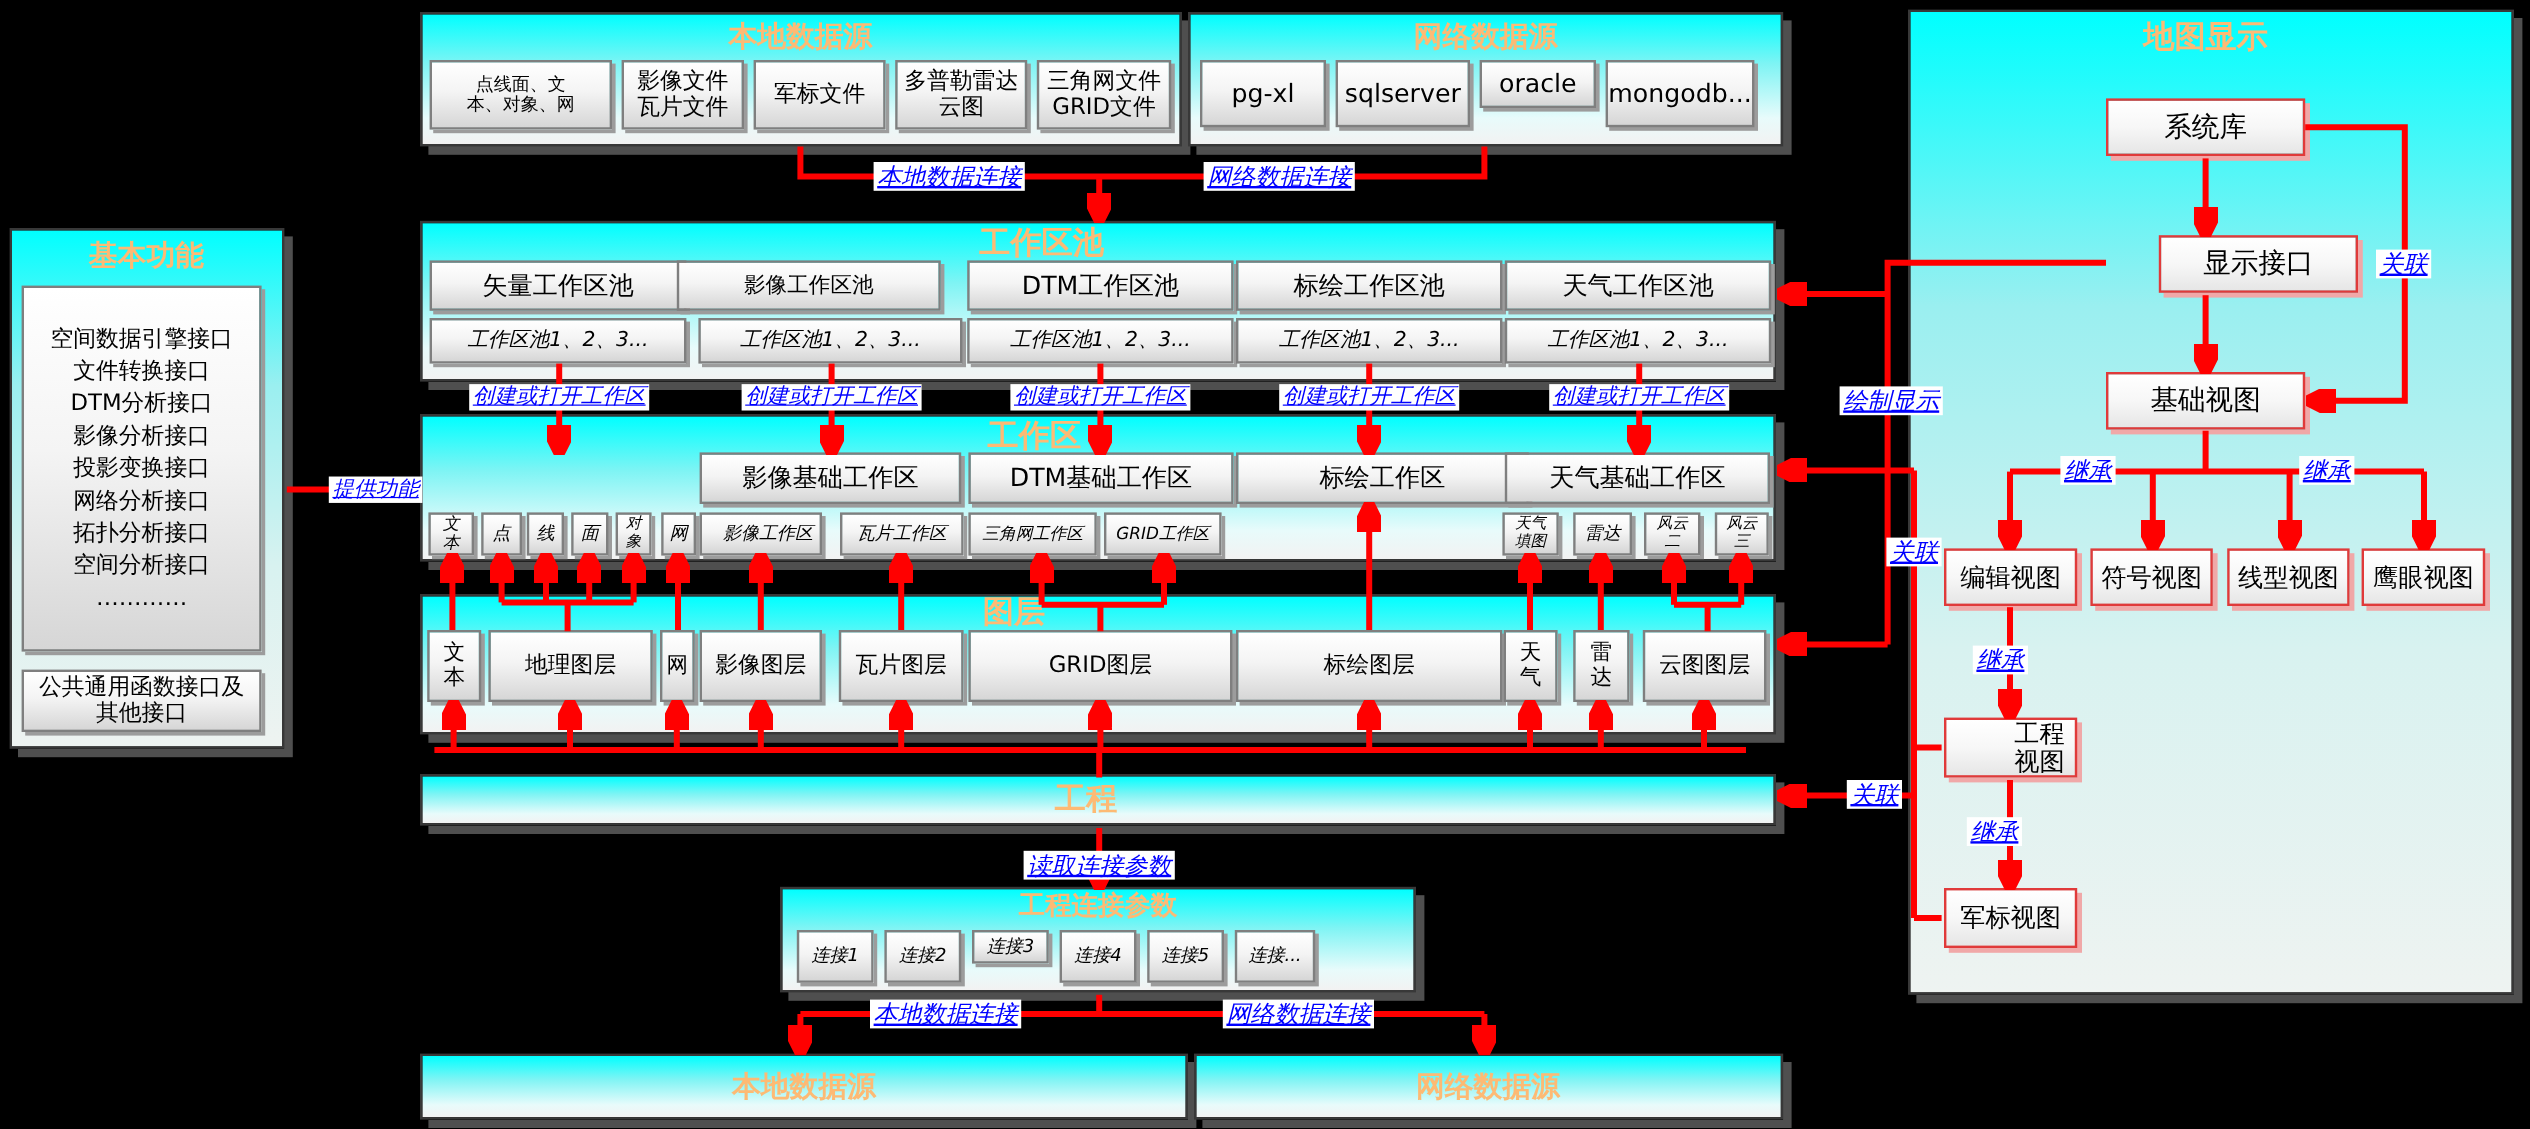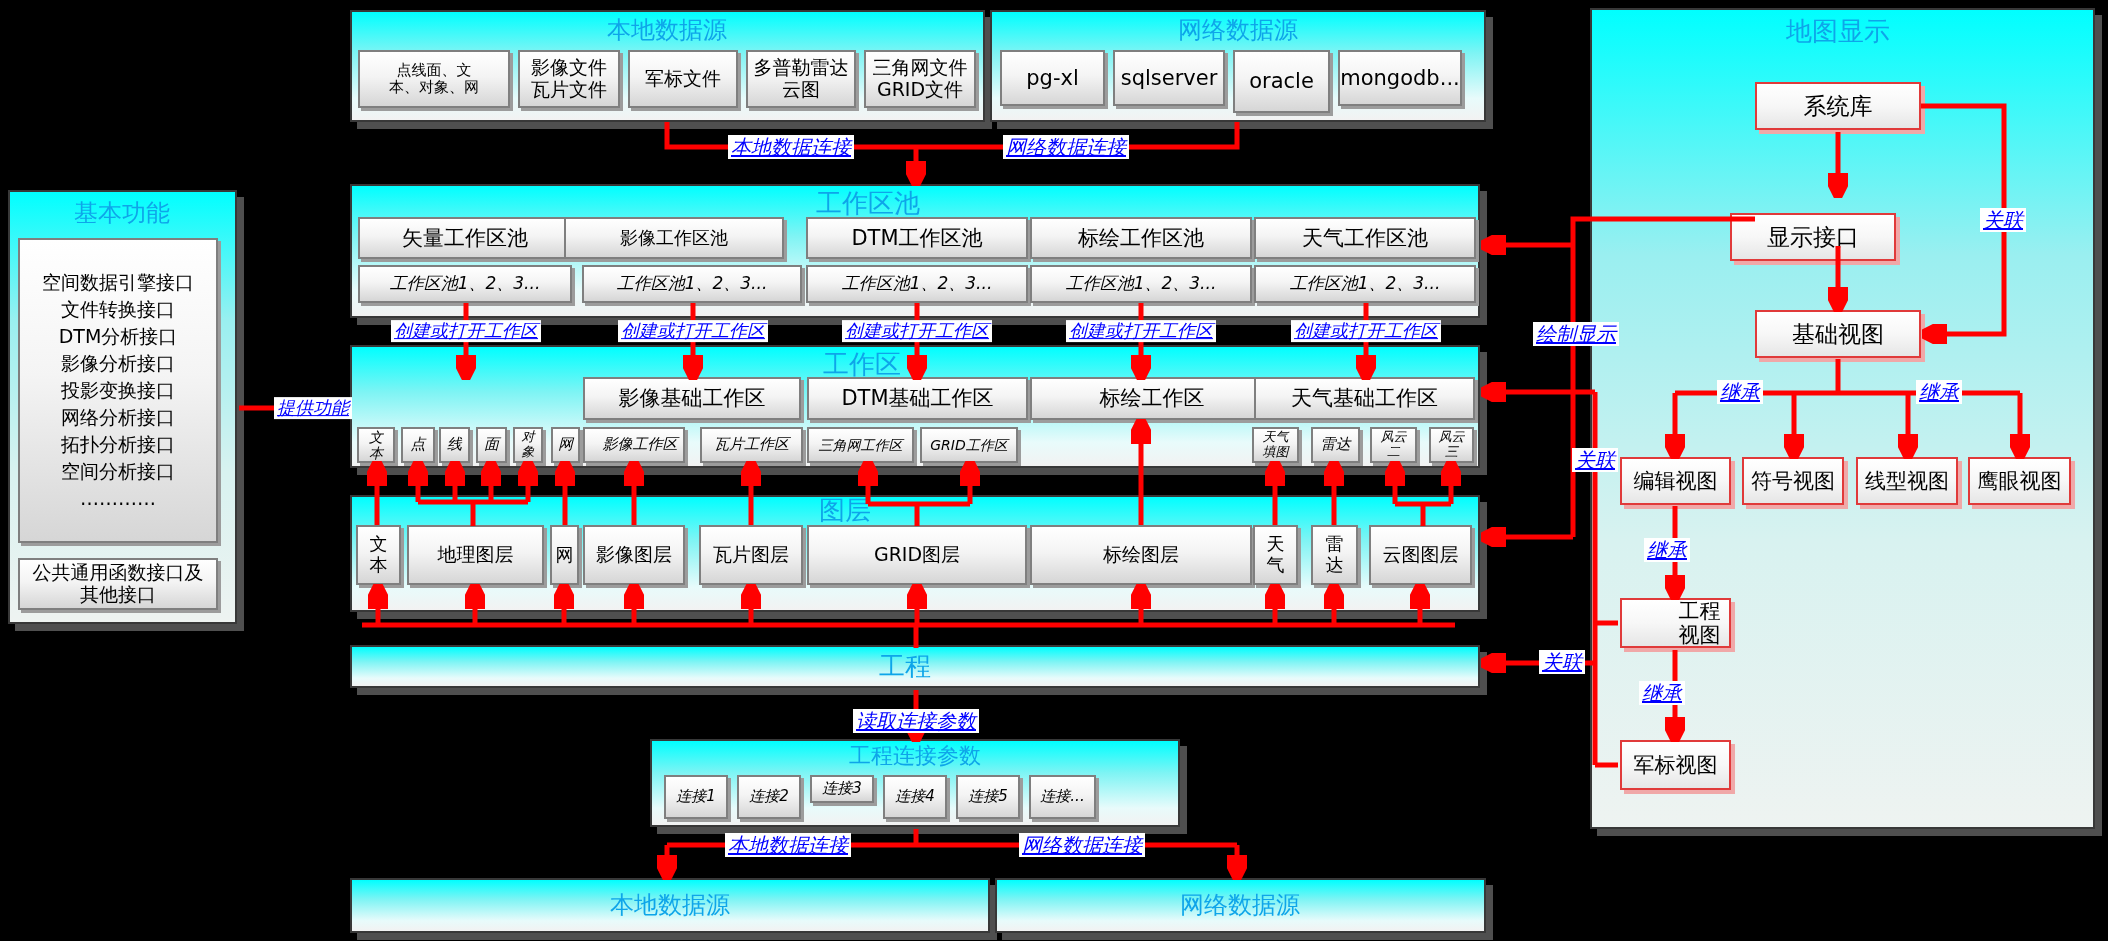--- a/index.html
+++ b/index.html
@@ -1,21 +1,21 @@
 <!DOCTYPE html>
 <html><head>
 <meta charset="utf-8">
 <style>
   html,body{margin:0;padding:0;background:#000;}
   #stage{position:relative;width:2108px;height:941px;background:#000;overflow:hidden;
          font-family:"DejaVu Sans","Liberation Sans",sans-serif;}
   .band{position:absolute;background:linear-gradient(180deg,#00ffff 0%,#7ef4f4 38%,#e8fbfb 80%,#f2f2f2 100%);
         border:2px solid #383838;box-shadow:7px 7px 0 #4f4f4f;z-index:1;box-sizing:border-box;}
   .panel-tall{background:linear-gradient(180deg,#00ffff 0%,#9aeff0 30%,#d8f2f0 65%,#eef3f1 100%);}
-  .btitle{position:absolute;color:#0ea5e9;font-weight:normal;transform:translateX(-50%);
+  .btitle{position:absolute;color:#fdba74;font-weight:bold;transform:translateX(-50%);
           white-space:nowrap;z-index:3;line-height:1;}
   .gbox{position:absolute;background:linear-gradient(180deg,#ffffff 0%,#f4f4f4 45%,#d6d6d6 100%);
         border:2px solid #7f7f7f;box-shadow:3px 3px 0 #9c9c9c;color:#000;display:flex;
         align-items:center;justify-content:center;text-align:center;white-space:pre-line;
         z-index:2;box-sizing:border-box;line-height:1.15;}
   .rbox{position:absolute;background:linear-gradient(180deg,#ffffff 0%,#f7f7f7 50%,#e6e6e6 100%);
         border:2px solid #e03a3a;box-shadow:4px 4px 0 #f0a8a8;color:#000;display:flex;
         align-items:center;justify-content:center;text-align:center;white-space:pre-line;
         z-index:2;box-sizing:border-box;line-height:1.15;}
   .ital{font-style:italic;}
@@ -39,21 +39,21 @@
   <div class="gbox" style="left:628px;top:50px;width:110px;height:58px;font-size:19px;">军标文件</div>
   <div class="gbox" style="left:746px;top:50px;width:110px;height:58px;font-size:19px;">多普勒雷达
 云图</div>
   <div class="gbox" style="left:864px;top:50px;width:112px;height:58px;font-size:19px;">三角网文件
 GRID文件</div>
 
   <div class="band" style="left:990px;top:10px;width:496px;height:112px;"></div>
   <div class="btitle" style="left:1238px;top:18px;font-size:24px;">网络数据源</div>
   <div class="gbox" style="left:1000px;top:50px;width:105px;height:56px;font-size:21px;">pg-xl</div>
   <div class="gbox" style="left:1113px;top:50px;width:112px;height:56px;font-size:21px;">sqlserver</div>
-  <div class="gbox" style="left:1233px;top:50px;width:97px;height:63px;font-size:21px;">oracle</div>
+  <div class="gbox" style="left:1233px;top:50px;width:97px;height:40px;font-size:21px;">oracle</div>
   <div class="gbox" style="left:1338px;top:50px;width:124px;height:56px;font-size:21px;">mongodb...</div>
 
   <div class="band panel-tall" style="left:8px;top:190px;width:229px;height:434px;"></div>
   <div class="btitle" style="left:122px;top:201px;font-size:24px;">基本功能</div>
   <div class="gbox" style="left:18px;top:238px;width:200px;height:305px;font-size:19px;line-height:1.42;">空间数据引擎接口
 文件转换接口
 DTM分析接口
 影像分析接口
 投影变换接口
 网络分析接口
@@ -131,21 +131,21 @@
   <div class="gbox ital" style="left:1029px;top:775px;width:67px;height:44px;font-size:15px;">连接...</div>
 
   <div class="band" style="left:350px;top:878px;width:640px;height:55px;"></div>
   <div class="btitle" style="left:670px;top:893px;font-size:24px;">本地数据源</div>
   <div class="band" style="left:995px;top:878px;width:491px;height:55px;"></div>
   <div class="btitle" style="left:1240px;top:893px;font-size:24px;">网络数据源</div>
 
   <div class="band panel-tall" style="left:1590px;top:8px;width:505px;height:821px;"></div>
   <div class="btitle" style="left:1838px;top:18px;font-size:26px;">地图显示</div>
   <div class="rbox" style="left:1755px;top:82px;width:166px;height:48px;font-size:23px;">系统库</div>
-  <div class="rbox" style="left:1730px;top:196px;width:166px;height:48px;font-size:23px;margin-top:17px;">显示接口</div>
+  <div class="rbox" style="left:1799px;top:196px;width:166px;height:48px;font-size:23px;">显示接口</div>
   <div class="rbox" style="left:1755px;top:310px;width:166px;height:48px;font-size:23px;">基础视图</div>
   <div class="rbox" style="left:1620px;top:457px;width:111px;height:48px;font-size:21px;">编辑视图</div>
   <div class="rbox" style="left:1742px;top:457px;width:102px;height:48px;font-size:21px;">符号视图</div>
   <div class="rbox" style="left:1856px;top:457px;width:102px;height:48px;font-size:21px;">线型视图</div>
   <div class="rbox" style="left:1968px;top:457px;width:103px;height:48px;font-size:21px;">鹰眼视图</div>
   <div class="rbox" style="left:1620px;top:598px;width:111px;height:50px;font-size:21px;padding-left:48px;">工程视图</div>
   <div class="rbox" style="left:1620px;top:740px;width:111px;height:50px;font-size:21px;">军标视图</div>
 
   <svg class="wires" width="2108" height="941" viewBox="0 0 2108 941">
     <defs>

